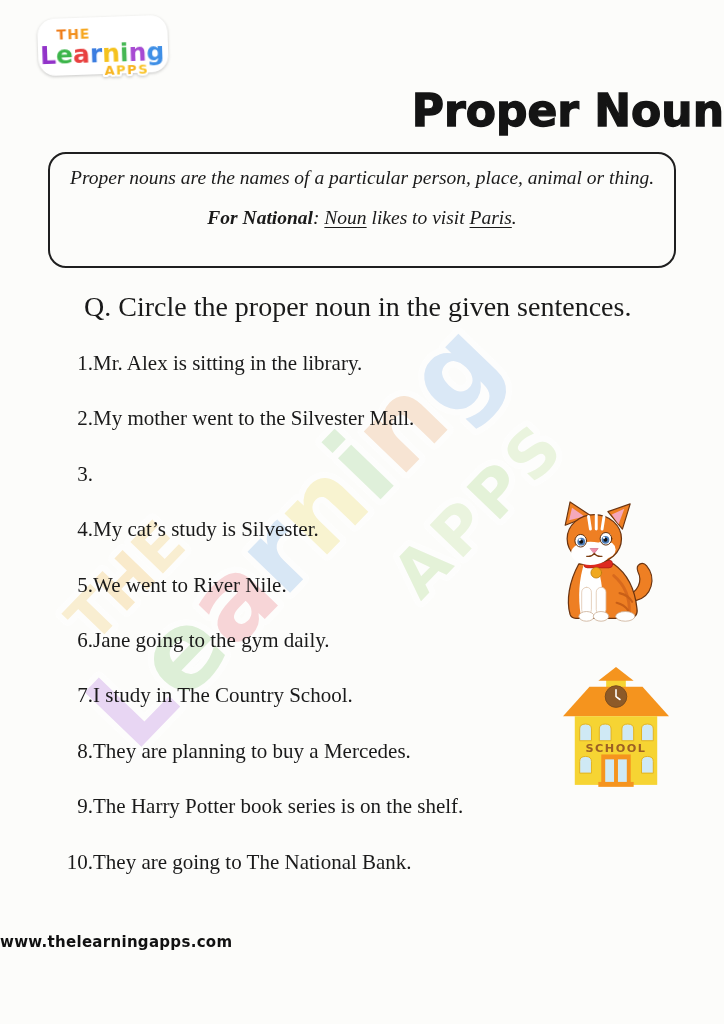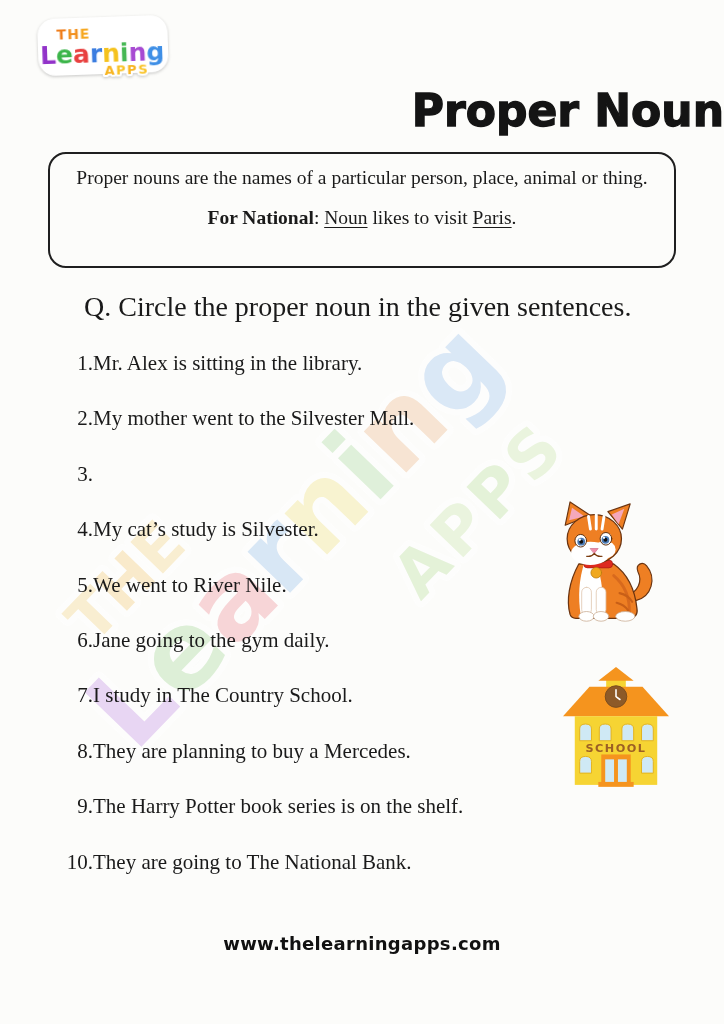--- a/index.html
+++ b/index.html
@@ -19,43 +19,43 @@
   
   .title{
     position:absolute;top:89px;left:0;width:100%;margin:0;text-align:right;z-index:1;
     font-family:"DejaVu Sans",sans-serif;font-weight:bold;font-size:44px;line-height:1;
     color:#141414;-webkit-text-stroke:1.3px #141414;letter-spacing:0px;
   }
   
   .definition-box{
     position:absolute;left:48px;top:152px;width:628px;height:116px;box-sizing:border-box;
     border:2px solid #1f1f1f;border-radius:18px;background:transparent;z-index:1;
-    text-align:center;padding:9px 18px 0;font-size:19.5px;line-height:29px;
+    text-align:center;padding:9px 18px 0;font-size:19.5px;line-height:29px;font-style:italic;
   }
   .definition-box p{margin:0;}
   .example{margin-top:11px !important;}
   .example .u{text-decoration:underline;text-underline-offset:3px;}
   .example b{font-weight:bold;}
   
   .question{position:absolute;left:84px;top:296px;margin:0;font-size:28px;line-height:22px;z-index:1;}
   .sentences{
     position:absolute;left:43px;top:352px;margin:0;padding:0;list-style:none;width:540px;z-index:1;
     font-size:21px;
   }
   .sentences li{display:flex;line-height:22px;margin-bottom:33.4px;}
   .sentences .num{flex:none;width:50px;text-align:right;}
   .sentences .txt{}
   
   .cat{position:absolute;left:545px;top:500px;width:118px;height:128px;margin:0;z-index:1;}
   .school{position:absolute;left:563px;top:665px;width:106px;height:122px;margin:0;z-index:1;}
   .school-sign{font-family:"DejaVu Sans",sans-serif;font-weight:bold;font-size:11.5px;letter-spacing:1.5px;}
   
   .footer{
-    position:absolute;top:933px;left:0;width:100%;text-align:center;z-index:1;
-    font-family:"DejaVu Sans",sans-serif;font-weight:bold;font-size:18px;letter-spacing:.3px;color:#111;
+    position:absolute;top:933px;left:0;width:100%;z-index:1;
+    font-family:"DejaVu Sans",sans-serif;font-weight:bold;font-size:15px;letter-spacing:.3px;color:#111;
   }
 </style>
 </head>
 <body>
 
 <div class="page">
 
   <div class="watermark">
     <svg width="640" height="620" viewBox="0 0 640 620">
       <g transform="rotate(-46 320 310)">

